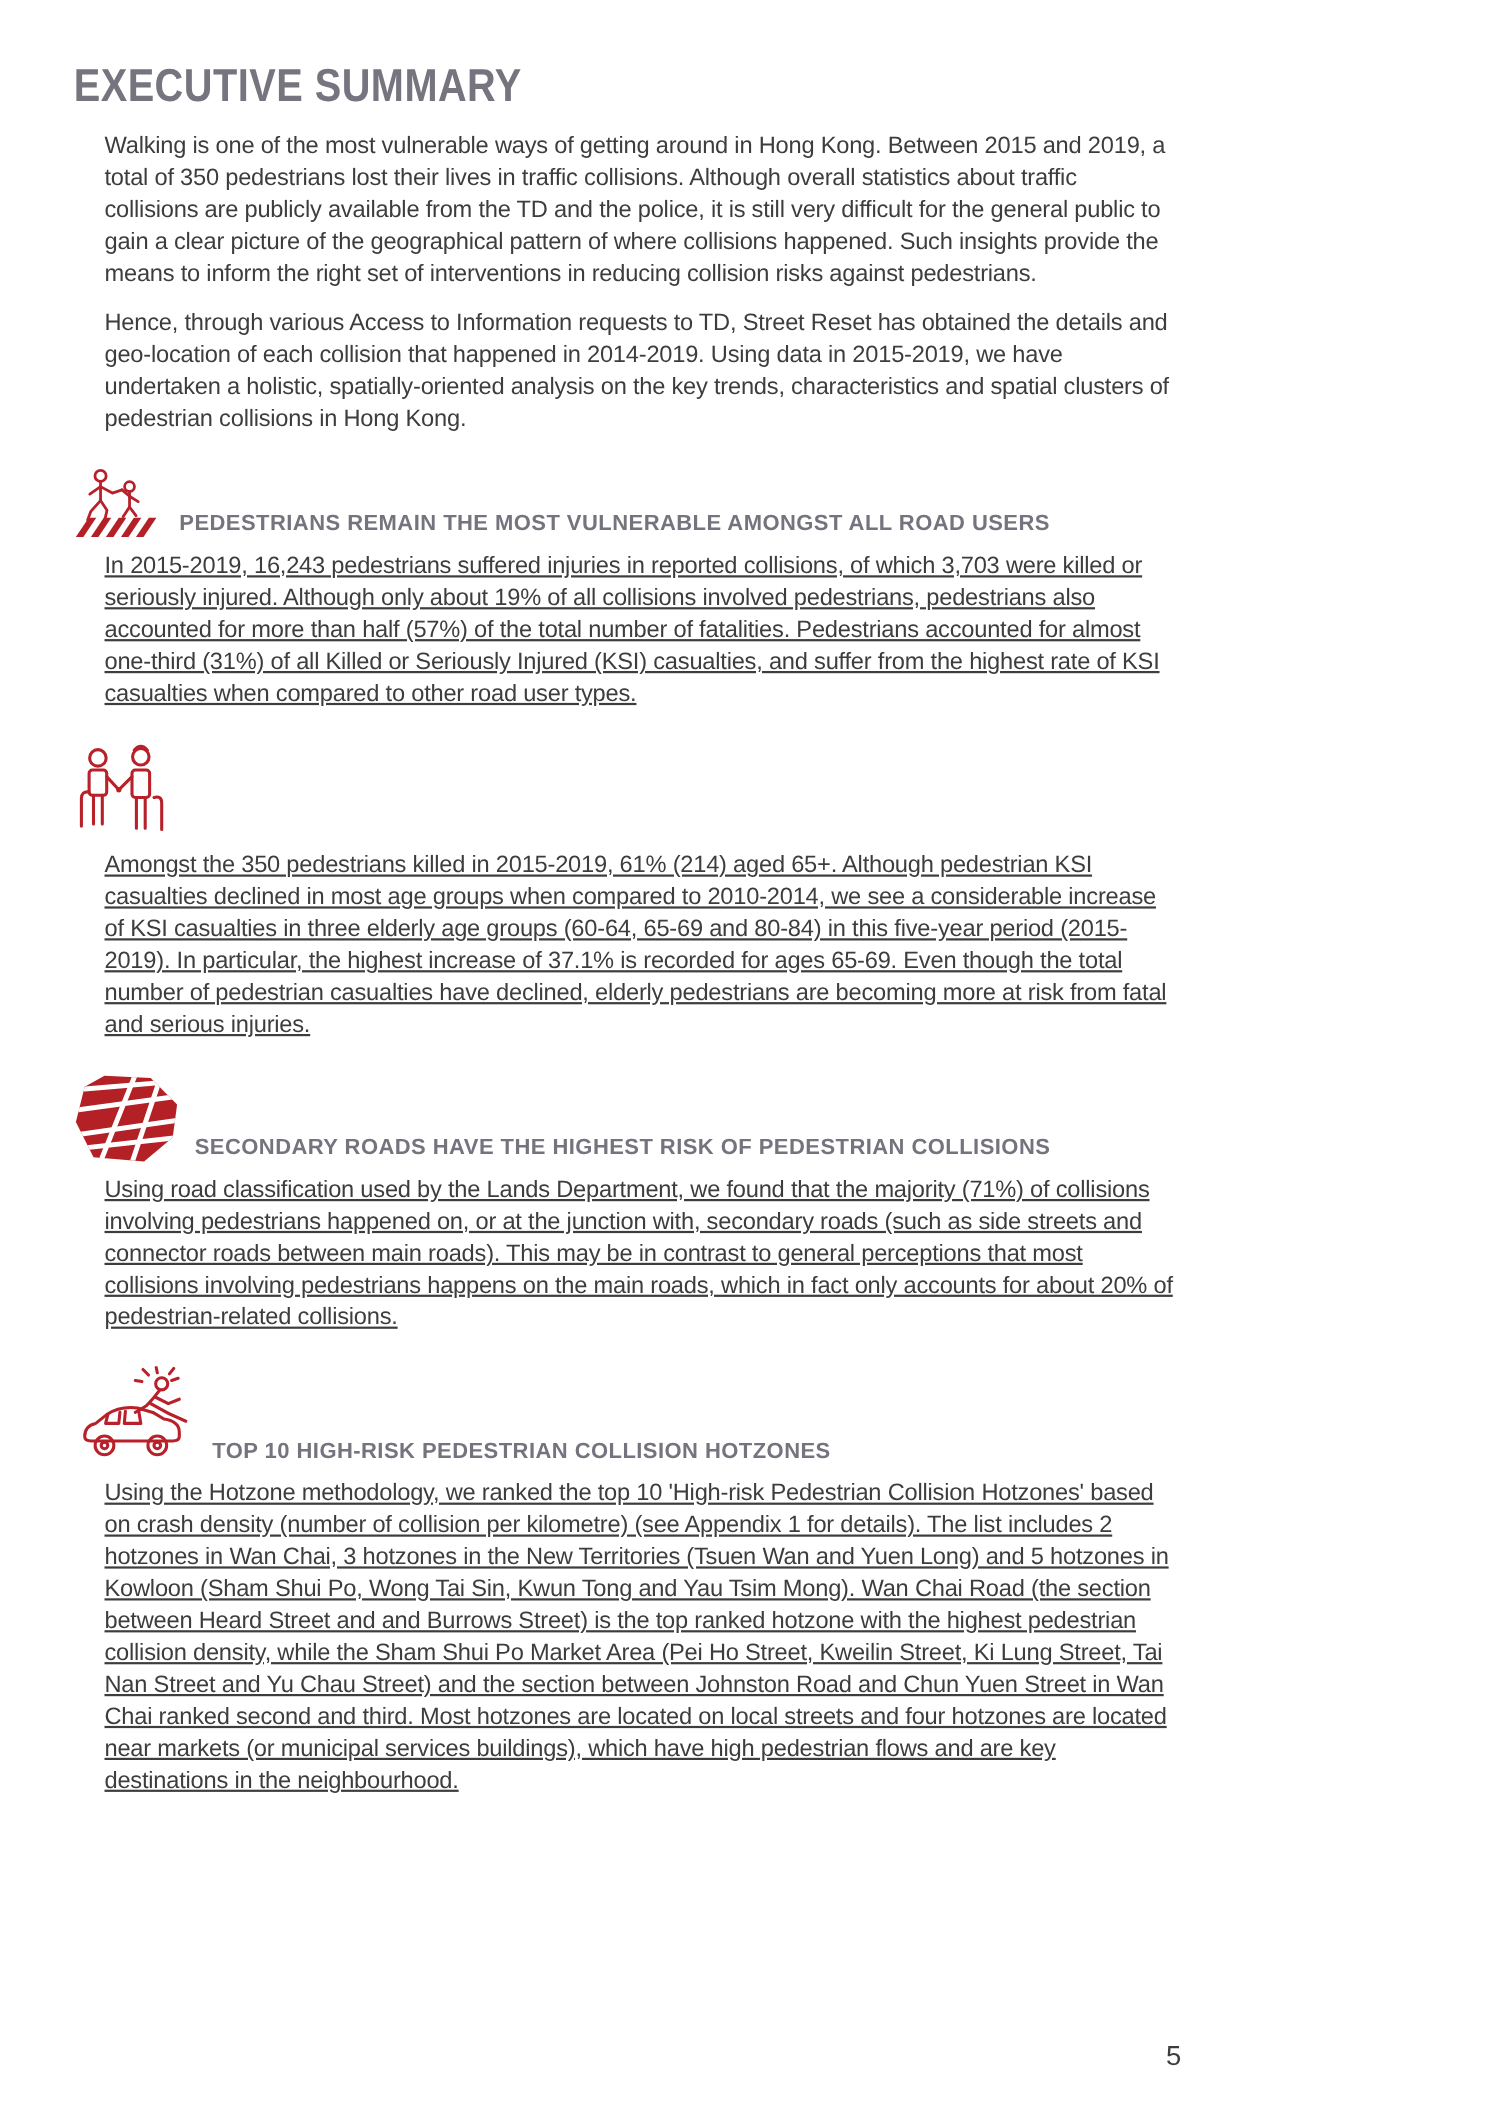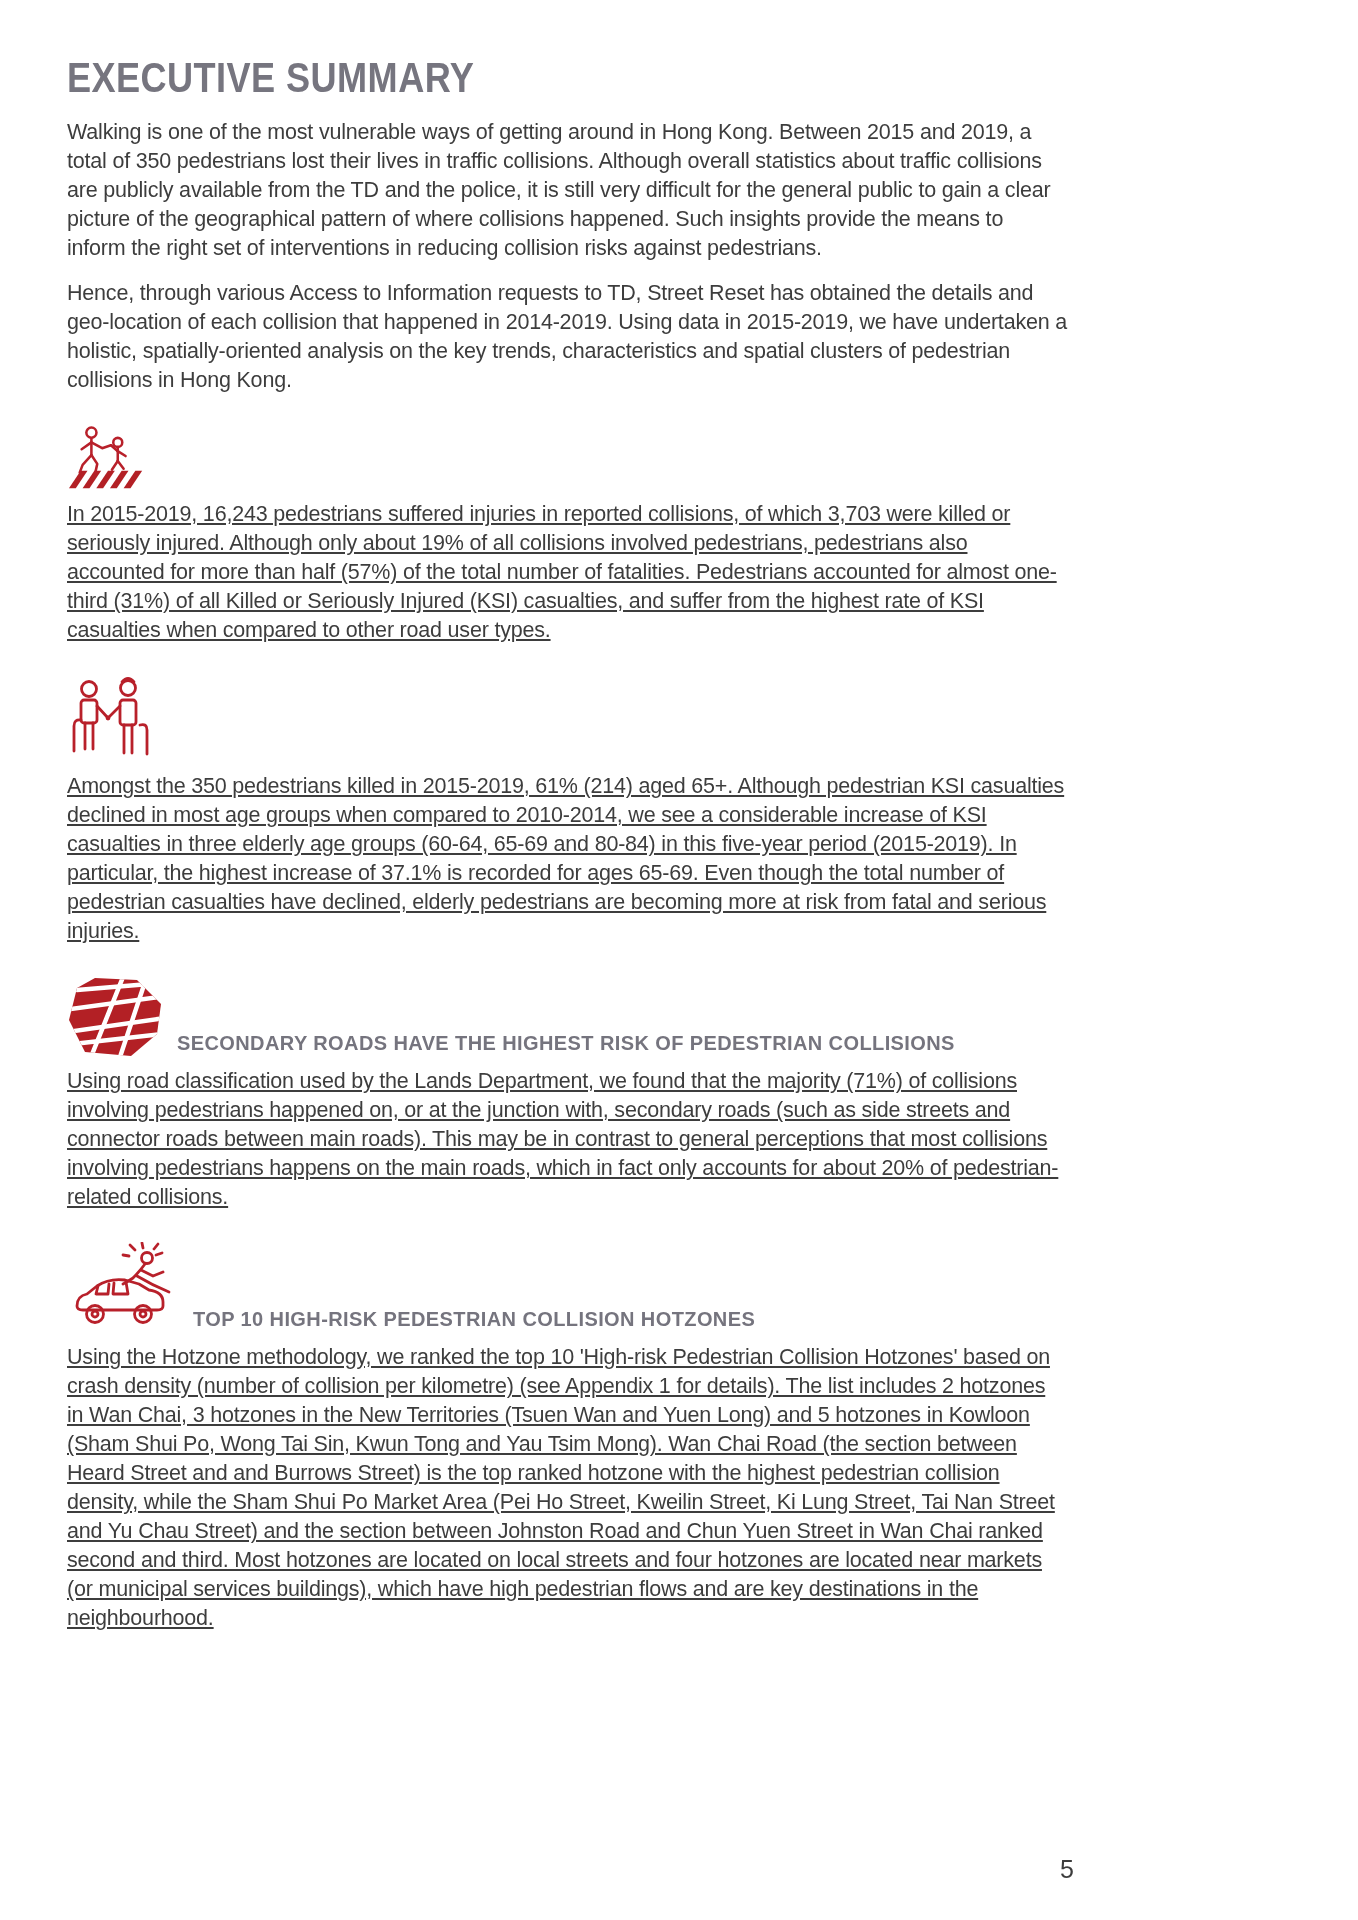--- a/index.html
+++ b/index.html
@@ -13,20 +13,21 @@
   .title {
     padding-top:54px;
     font-size:42px; font-weight:bold; color:#76757f; letter-spacing:0.5px;
     transform:scaleX(0.86); transform-origin:left center;
     white-space:nowrap;
   }
   .para {
     margin-top:16px;
     font-size:21.5px; line-height:29px; letter-spacing:-0.2px;
     color:#3d3d3d;
+    margin-left:28px;
   }
   .section { margin-top:30px; }
   .section-head { display:flex; align-items:flex-end; gap:14px; }
   .icon-wrap { flex:0 0 auto; display:block; }
   .icon-wrap svg { display:block; }
   .heading {
     font-size:20px; font-weight:bold; color:#75747e;
     letter-spacing:0.4px; white-space:nowrap; padding-bottom:3px;
   }
   .section .para { margin-top:9px;text-decoration:underline; }
@@ -68,20 +69,21 @@
               <path d="M25,30 L31,39 L29,48"></path>
               <circle cx="52" cy="17" r="4.6"></circle>
               <path d="M52,22 L52,36"></path>
               <path d="M52,26 L45,20"></path>
               <path d="M52,26 L60,31"></path>
               <path d="M52,36 L46,45"></path>
               <path d="M52,36 L58,44"></path>
             </g>
           </svg>
         </span>
+        <h2 class="heading">PEDESTRIANS REMAIN THE MOST VULNERABLE AMONGST ALL ROAD USERS</h2>
       </div>
       <p class="para">In 2015-2019, 16,243 pedestrians suffered injuries in reported collisions, of which 3,703 were killed or seriously injured. Although only about 19% of all collisions involved pedestrians, pedestrians also accounted for more than half (57%) of the total number of fatalities. Pedestrians accounted for almost one-third (31%) of all Killed or Seriously Injured (KSI) casualties, and suffer from the highest rate of KSI casualties when compared to other road user types.</p>
     </section>
 
     <section class="section">
       <div class="section-head">
         <span class="icon-wrap">
           <svg width="88" height="88" viewBox="0 0 88 88" fill="none">
             <g stroke="#b8202a" stroke-width="2.8" stroke-linecap="round" stroke-linejoin="round" fill="none">
               <circle cx="22" cy="14" r="7.5"></circle>

